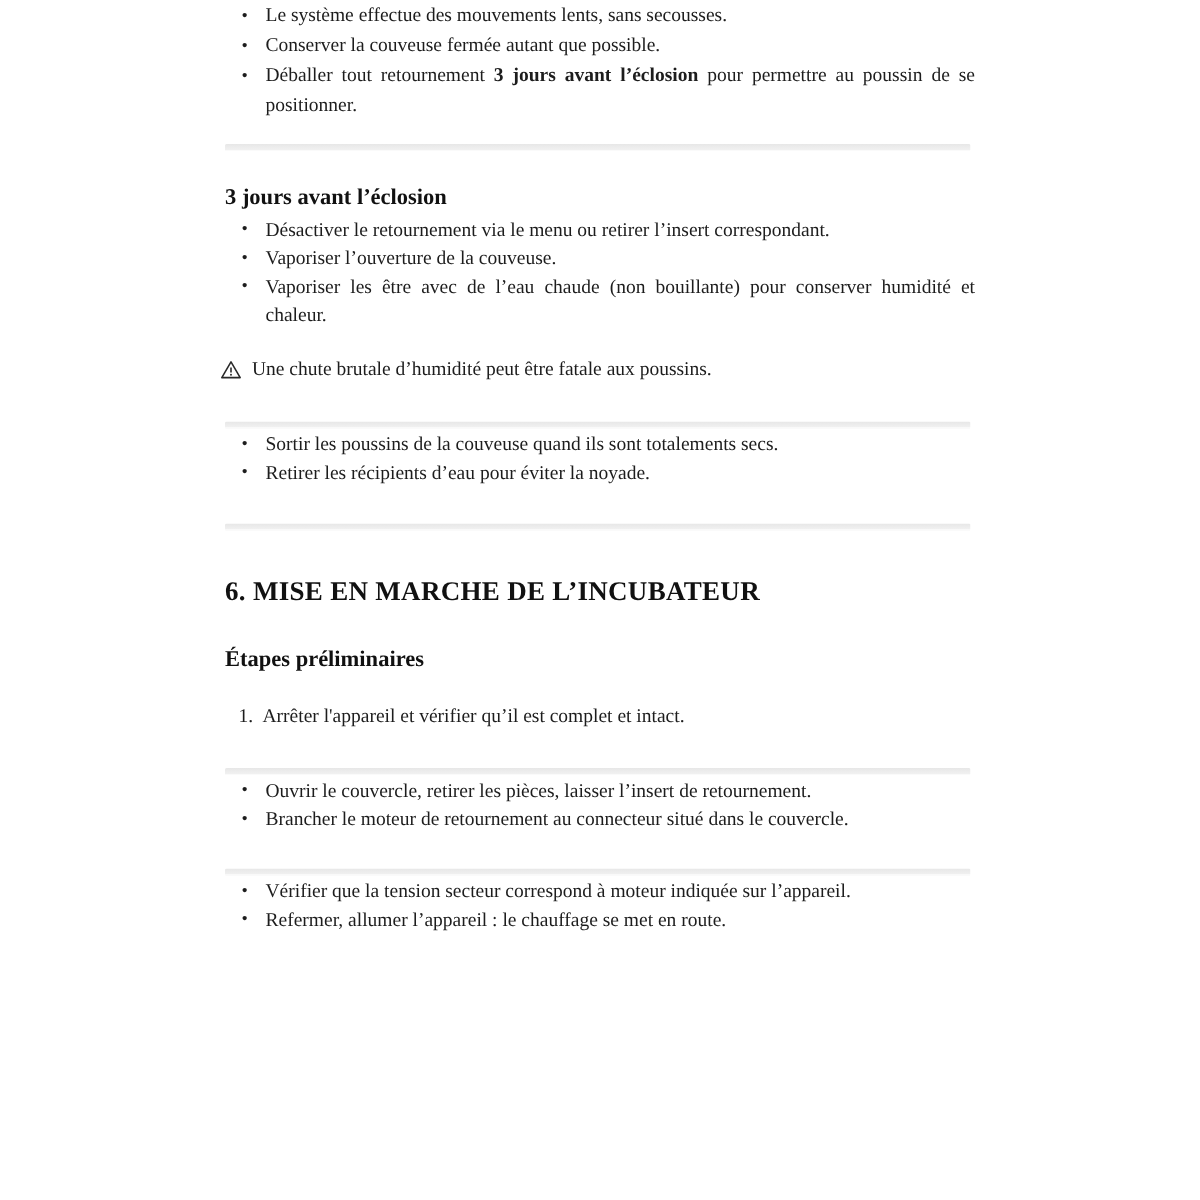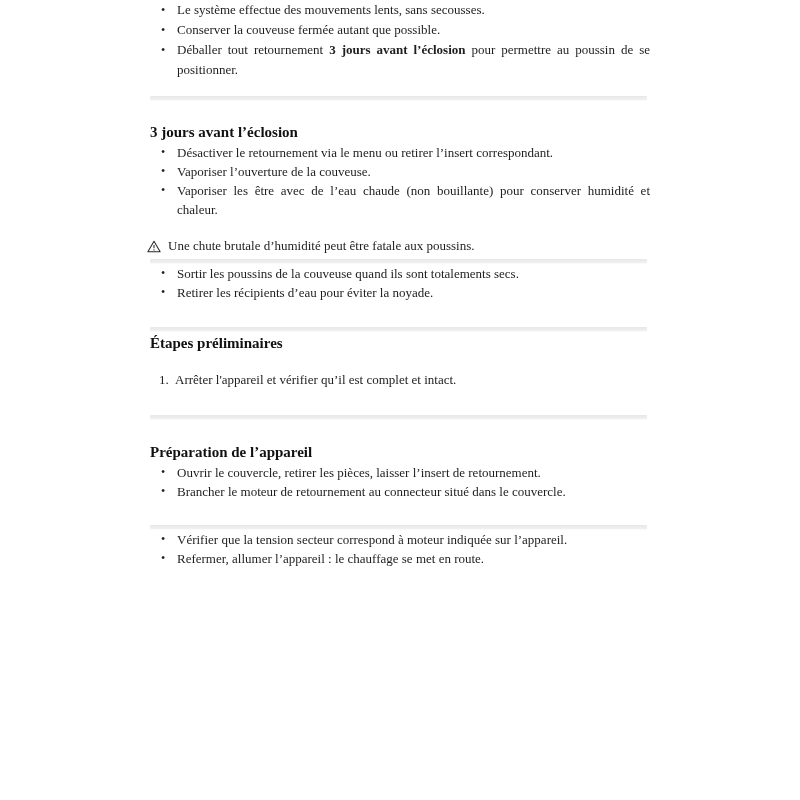--- a/index.html
+++ b/index.html
@@ -30,21 +30,21 @@
     padding-left: 11px; font-size: 12px;
   }
   .num { flex: 0 0 25px; width: 25px; box-sizing: border-box; padding-left: 9px; }
   .tx { flex: 1 1 auto; text-align: justify; font-family: Liberation Serif, serif; }
   
   .warning { display: flex; align-items: flex-start; line-height: 20px; }
   .warning .wicon { flex: 0 0 auto; margin: 3px 7px 0 -3px; }
   
   .mt16 { margin-top: 16px; } .mt15 { margin-top: 15px; }
   .mt17 { margin-top: 17px; } .mt20 { margin-top: 20px; }
-  .mt21 { margin-top: 21px; } .mt22 { }
+  .mt21 { margin-top: 21px; } .mt22 { margin-top: 22px; }
   .mt23 { margin-top: 23px; } .mt24 { margin-top: 24px; }
   .mt25 { margin-top: 25px; } .mt26 { margin-top: 26px; }
   .mt27 { margin-top: 27px; }
   b { font-weight: 700; }
 </style>
 </head>
 <body>
 
 <div class="page">
 
@@ -100,32 +100,32 @@
       <span class="tx">Sortir les poussins de la couveuse quand ils sont totalements secs.</span>
     </li>
     <li>
       <span class="mk">•</span>
       <span class="tx">Retirer les récipients d’eau pour éviter la noyade.</span>
     </li>
   </ul>
 
   <div class="divider mt25"></div>
 
+  <h2 class="mt27">6. MISE EN MARCHE DE L’INCUBATEUR</h2>
 
   <h3 class="mt22">Étapes préliminaires</h3>
   <div class="nlist mt16">
     <div class="nrow">
       <span class="num">1.</span>
       <span class="tx">Arrêter l'appareil et vérifier qu’il est complet et intact.</span>
     </div>
   </div>
 
   <div class="divider mt26"></div>
 
-  <h3 class="mt21">Préparation de l’appareil</h3>
   <ul class="blist mt15">
     <li>
       <span class="mk">•</span>
       <span class="tx">Ouvrir le couvercle, retirer les pièces, laisser l’insert de retournement.</span>
     </li>
     <li>
       <span class="mk">•</span>
       <span class="tx">Brancher le moteur de retournement au connecteur situé dans le couvercle.</span>
     </li>
   </ul>

